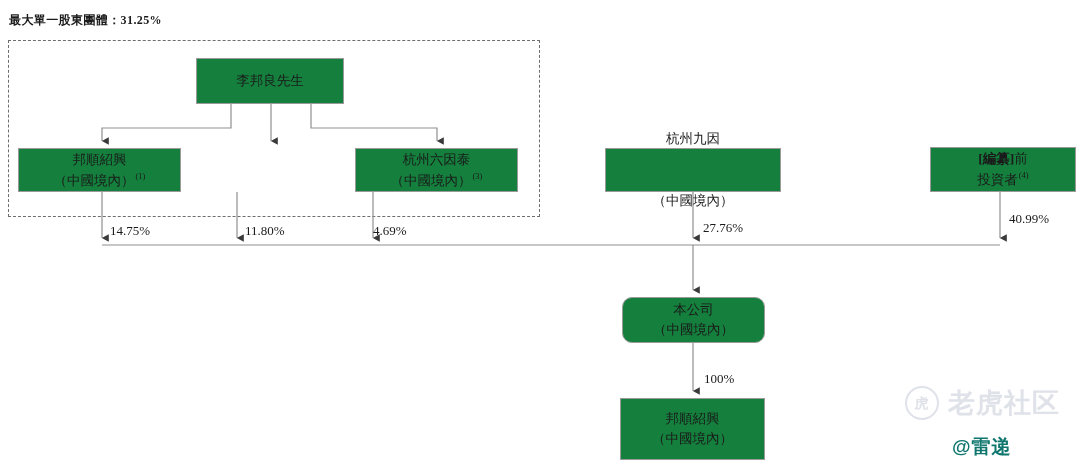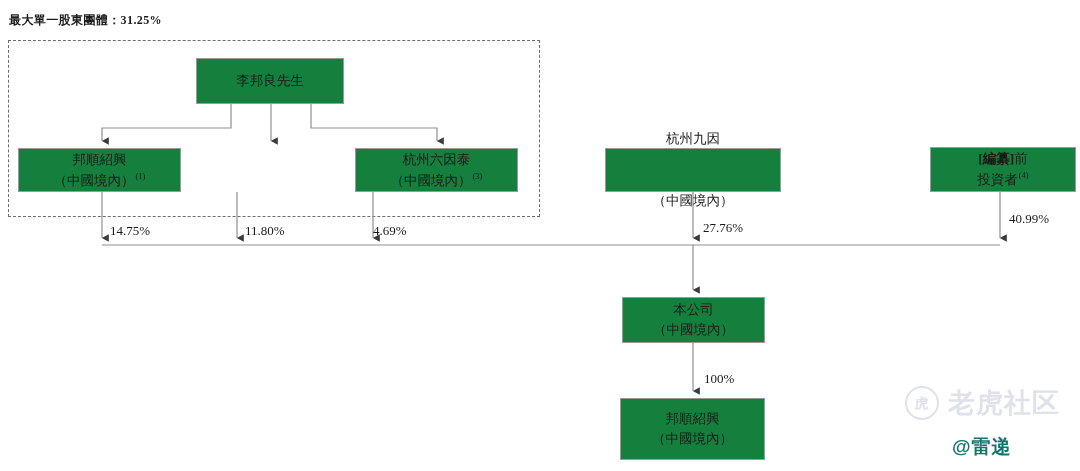--- a/index.html
+++ b/index.html
@@ -116,21 +116,21 @@
 
   <div class="node" style="left:930px;top:147px;width:146px;height:45px;">
     <span class="l1">
       <span class="bk">[編纂]</span><span>前</span>
     </span>
     <span class="l2">
       <span>投資者</span><sup>(4)</sup>
     </span>
   </div>
 
-  <div class="node" style="left:622px;top:297px;width:143px;height:46px;">
+  <div class="node" style="left:622px;top:297px;width:143px;height:46px;border-radius:10px;">
     <span class="l1">本公司</span>
     <span class="l2">（中國境內）</span>
   </div>
 
   <div class="node" style="left:620px;top:398px;width:145px;height:62px;">
     <span class="l1">邦順紹興</span>
     <span class="l2">（中國境內）</span>
   </div>
 
   <div class="pct" style="left:110px;top:223px;">14.75%</div>

